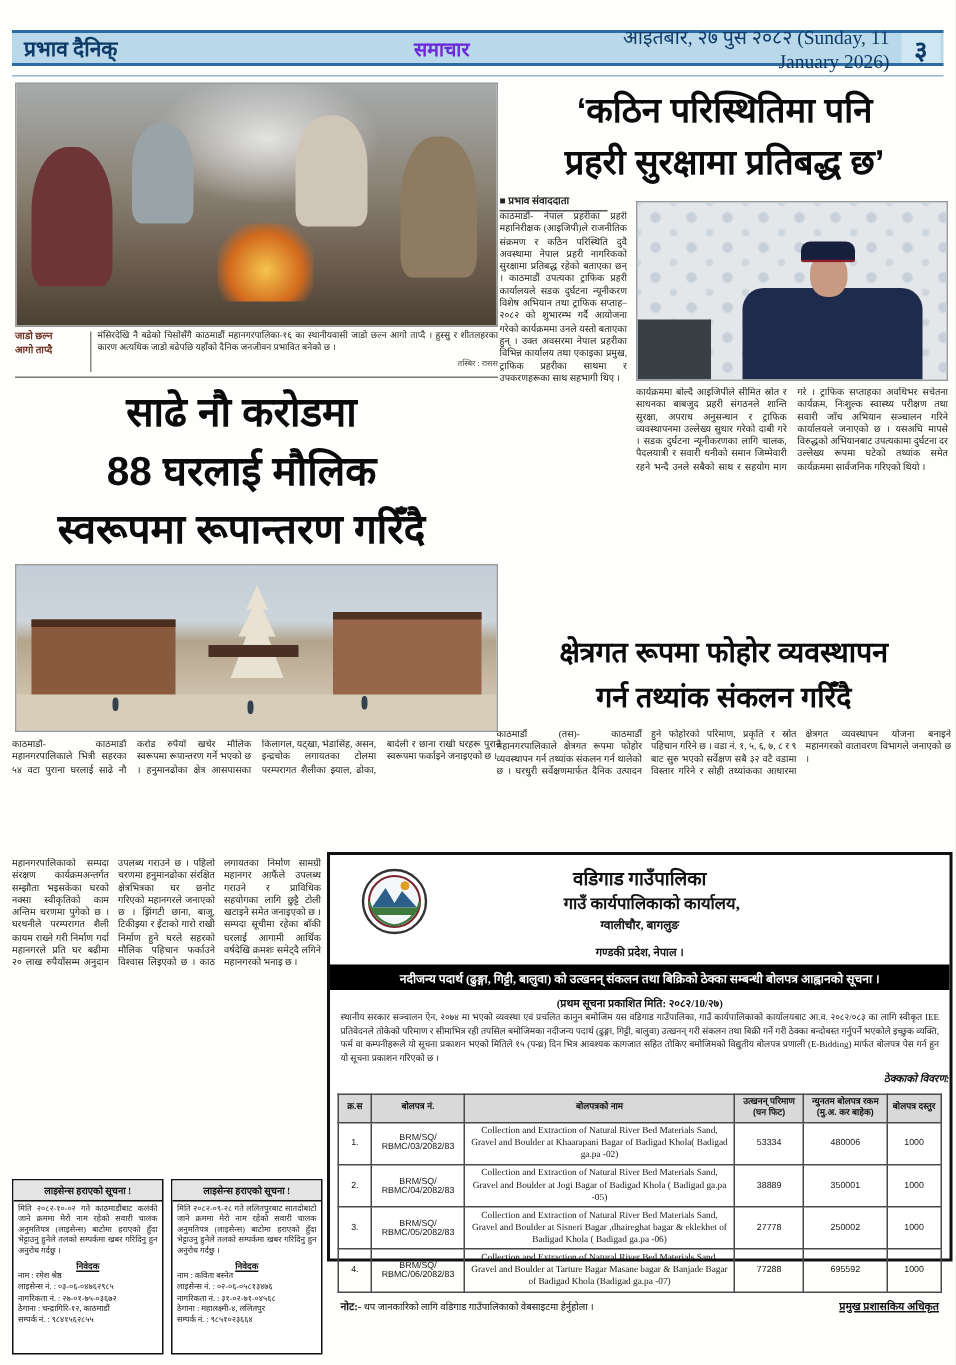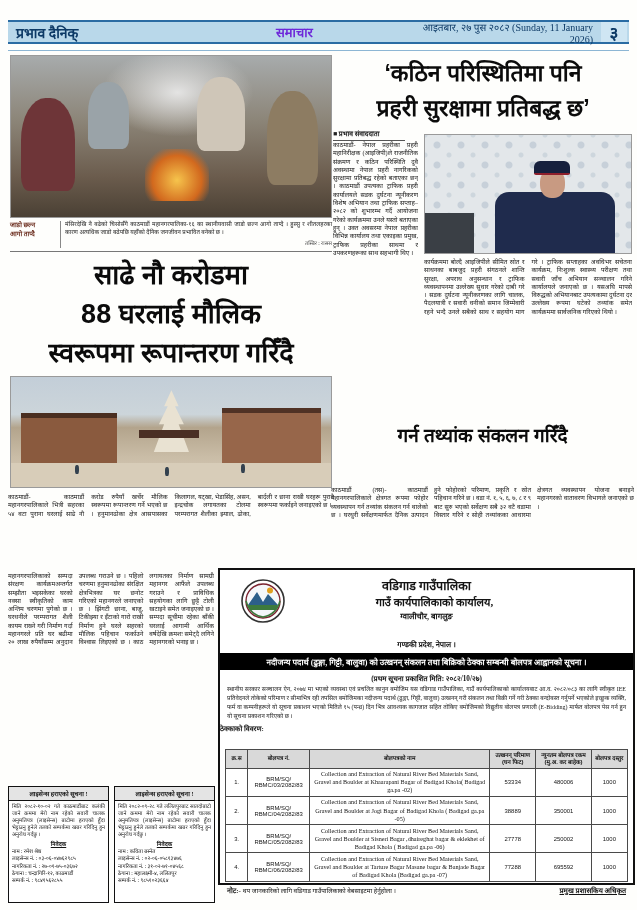--- a/index.html
+++ b/index.html
@@ -5,21 +5,21 @@
   html,body{margin:0;padding:0;background:#e9e9e9;}
   .page{position:relative;width:637px;height:910px;margin:0 auto;background:#fefefc;
         font-family:"Liberation Serif","DejaVu Serif",serif;color:#141414;overflow:hidden;}
 
   
   .hdr-bar{position:absolute;left:8px;top:20px;width:621px;height:24px;background:#b9d8ea;
            border-top:2px solid #2b6ca3;border-bottom:2px solid #2b6ca3;display:flex;align-items:center;box-sizing:border-box;}
   .hdr-rule{position:absolute;left:8px;top:50px;width:621px;border-top:1.5px solid #8db6d4;}
   .masthead{font-weight:bold;font-size:14px;color:#0d3a66;padding-left:8px;width:170px;}
   .section-title{flex:1;text-align:center;font-weight:bold;font-size:13px;color:#6d28d9;}
-  .hdr-date{font-size:10px;color:#0d3a66;text-align:right;width:190px;padding-right:6px;}
+  .hdr-date{font-size:13px;color:#0d3a66;text-align:right;width:190px;padding-right:6px;}
   .pagenum{width:26px;height:20px;margin:0 2px;background:#cfe6f3;color:#0d3a66;font-weight:bold;
            font-size:17px;display:flex;align-items:center;justify-content:center;}
 
   
   .photo{position:absolute;overflow:hidden;border:1px solid #9a9a9a;box-sizing:border-box;}
   .fire-photo{left:10px;top:55px;width:322px;height:163px;
      background:linear-gradient(180deg,#a7abac 0%,#8c8578 40%,#6b5c4d 75%,#4a4034 100%);}
   .fp-smoke{position:absolute;left:28%;top:-5%;width:48%;height:55%;
      background:radial-gradient(ellipse at center,rgba(236,236,236,.9),rgba(236,236,236,0) 70%);}
   .fp-fig{position:absolute;border-radius:45% 45% 15% 15%;}
@@ -57,21 +57,21 @@
   .lead-caption{position:absolute;left:10px;top:221px;width:322px;height:27px;display:flex;font-size:6px;line-height:1.3;}
   .cap-label{width:46px;font-weight:bold;color:#6b2d1e;font-size:6.6px;line-height:1.35;}
   .cap-div{width:1px;background:#888;margin:0 4px;}
   .cap-text{flex:1;text-align:justify;color:#222;}
   .cap-credit{position:absolute;right:0;bottom:1px;font-size:5.4px;color:#444;}
   .rule-a{position:absolute;left:10px;top:251px;width:322px;border-top:1px solid #777;}
 
   
   .headline{position:absolute;text-align:center;font-weight:bold;color:#0b0b0b;
             font-family:"Liberation Sans","DejaVu Sans",sans-serif;}
-  .hl-heritage{left:10px;top:256px;width:322px;font-size:27px;line-height:39px;}
+  .hl-heritage{left:0;top:256px;width:322px;font-size:27px;line-height:39px;}
   .hl-police{left:333px;top:56px;width:300px;font-size:23px;line-height:35px;}
   .hl-waste{left:331px;top:421px;width:303px;font-size:19px;line-height:30px;}
   .byline{position:absolute;left:333px;top:129px;font-size:6.8px;font-weight:bold;color:#222;
           border-bottom:1px solid #555;padding-bottom:2px;width:72px;}
 
   
   .bodytxt{position:absolute;font-size:6.3px;line-height:1.32;text-align:justify;overflow:hidden;color:#1a1a1a;}
   .cols4{column-count:4;column-gap:7px;}
   .cols3{column-count:3;column-gap:6px;}
   .cols2{column-count:2;column-gap:7px;}
@@ -84,33 +84,33 @@
   
   .lost-box{position:absolute;top:786px;width:101px;height:117px;border:1px solid #111;box-sizing:border-box;background:#fff;}
   .lost-1{left:8px;} .lost-2{left:114px;}
   .lost-title{background:#e4e4e4;border-bottom:1px solid #111;font-weight:bold;font-size:6.4px;
               text-align:center;padding:2px 1px;}
   .lost-body{font-size:5.4px;line-height:1.3;text-align:justify;padding:2px 3px;color:#1a1a1a;}
   .lost-applicant{text-align:center;font-weight:bold;font-size:5.8px;text-decoration:underline;}
   .lost-field{font-size:5.4px;line-height:1.35;padding:0 3px;}
 
   
-  .ad{position:absolute;left:218px;top:568px;width:417px;height:317px;border:2px solid #111;
+  .ad{position:absolute;left:218px;top:568px;width:417px;height:273px;border:2px solid #111;
       box-sizing:border-box;background:#fff;}
   .ad-logo{position:absolute;left:20px;top:8px;}
   .ad-head{text-align:center;}
   .ad-muni{font-size:12.5px;font-weight:bold;margin-top:7px;}
   .ad-office{font-size:11px;font-weight:bold;margin-left:16px;}
   .ad-addr1{font-size:8px;font-weight:bold;margin-top:1px;}
-  .ad-addr2{font-size:7.5px;font-weight:bold;margin-top:18px;}
+  .ad-addr2{font-size:7.5px;font-weight:bold;margin-top:8px;}
   .ad-bar{background:#000;color:#fff;font-weight:bold;font-size:8.1px;text-align:center;
           padding:3px 2px;margin-top:4px;}
   .ad-date{font-size:7.2px;font-weight:bold;text-align:center;margin:3px 0 2px;}
   .ad-intro{font-size:6px;line-height:1.5;text-align:justify;padding:0 7px;color:#1a1a1a;}
-  .ad-tbl-title{font-size:7px;font-weight:bold;text-align:left;margin:3px 0 16px;}
+  .ad-tbl-title{font-size:7px;font-weight:bold;text-align:right;margin:3px 0 6px;font-style:italic;}
   table.tender{border-collapse:collapse;margin:0 auto;width:403px;font-size:5.9px;
                font-family:"Liberation Sans","DejaVu Sans",sans-serif;}
   table.tender th,table.tender td{border:1px solid #4a4a4a;text-align:center;padding:1.5px 2px;vertical-align:middle;}
   table.tender th{background:#d9d9d9;font-weight:bold;line-height:1.25;}
   td.t-name{font-family:"Liberation Serif","DejaVu Serif",serif;font-size:6.2px;line-height:1.3;}
   .c-sn{width:18px;} .c-no{width:58px;} .c-name{width:192px;} .c-qty{width:44px;} .c-min{width:54px;} .c-fee{width:33px;}
   .ad-foot{display:flex;justify-content:space-between;align-items:flex-end;padding:3px 7px 0;}
   .ad-note{font-size:6.4px;} .ad-note b{font-size:7px;}
   .ad-sign{font-size:7.2px;font-weight:bold;text-decoration:underline;}
 </style>
@@ -174,20 +174,21 @@
     <div class="pp-podium"></div>
     <div class="pp-garland"></div>
     <div class="pp-body"></div>
     <div class="pp-head"></div>
     <div class="pp-cap"></div>
   </div>
   <div class="bodytxt b-police1">काठमाडौं- नेपाल प्रहरीका प्रहरी महानिरीक्षक (आइजिपी)ले राजनीतिक संक्रमण र कठिन परिस्थिति दुवै अवस्थामा नेपाल प्रहरी नागरिकको सुरक्षामा प्रतिबद्ध रहेको बताएका छन् । काठमाडौं उपत्यका ट्राफिक प्रहरी कार्यालयले सडक दुर्घटना न्यूनीकरण विशेष अभियान तथा ट्राफिक सप्ताह–२०८२ को शुभारम्भ गर्दै आयोजना गरेको कार्यक्रममा उनले यस्तो बताएका हुन् । उक्त अवसरमा नेपाल प्रहरीका विभिन्न कार्यालय तथा एकाइका प्रमुख, ट्राफिक प्रहरीका साथमा र उपकरणहरूका साथ सहभागी थिए ।</div>
   <div class="bodytxt cols2 b-police2">कार्यक्रममा बोल्दै आइजिपीले सीमित स्रोत र साधनका बाबजुद प्रहरी संगठनले शान्ति सुरक्षा, अपराध अनुसन्धान र ट्राफिक व्यवस्थापनमा उल्लेख्य सुधार गरेको दाबी गरे । सडक दुर्घटना न्यूनीकरणका लागि चालक, पैदलयात्री र सवारी धनीको समान जिम्मेवारी रहने भन्दै उनले सबैको साथ र सहयोग माग गरे । ट्राफिक सप्ताहका अवधिभर सचेतना कार्यक्रम, निःशुल्क स्वास्थ्य परीक्षण तथा सवारी जाँच अभियान सञ्चालन गरिने कार्यालयले जनाएको छ । यसअघि मापसे विरुद्धको अभियानबाट उपत्यकामा दुर्घटना दर उल्लेख्य रूपमा घटेको तथ्यांक समेत कार्यक्रममा सार्वजनिक गरिएको थियो ।</div>
 
   <div class="headline hl-waste">
+    <div>क्षेत्रगत रूपमा फोहोर व्यवस्थापन</div>
     <div>गर्न तथ्यांक संकलन गरिँदै</div>
   </div>
   <div class="bodytxt cols3 b-waste">काठमाडौं (तस)- काठमाडौं महानगरपालिकाले क्षेत्रगत रूपमा फोहोर व्यवस्थापन गर्न तथ्यांक संकलन गर्न थालेको छ । घरधुरी सर्वेक्षणमार्फत दैनिक उत्पादन हुने फोहोरको परिमाण, प्रकृति र स्रोत पहिचान गरिने छ । वडा नं. १, ५, ६, ७, ८ र ९ बाट सुरु भएको सर्वेक्षण सबै ३२ वटै वडामा विस्तार गरिने र सोही तथ्यांकका आधारमा क्षेत्रगत व्यवस्थापन योजना बनाइने महानगरको वातावरण विभागले जनाएको छ ।</div>
 
   <div class="ad">
     <div class="ad-logo">
       <svg width="46" height="46" viewBox="0 0 46 46">
         <circle cx="23" cy="23" r="21" fill="#ffffff" stroke="#333" stroke-width="1.6"></circle>
         <circle cx="23" cy="23" r="17" fill="#f4f7fa" stroke="#7a2330" stroke-width="1.4"></circle>
         <path d="M8 27 L17 14 L23 24 L28 16 L38 27 Z" fill="#2c5f8a"></path>

